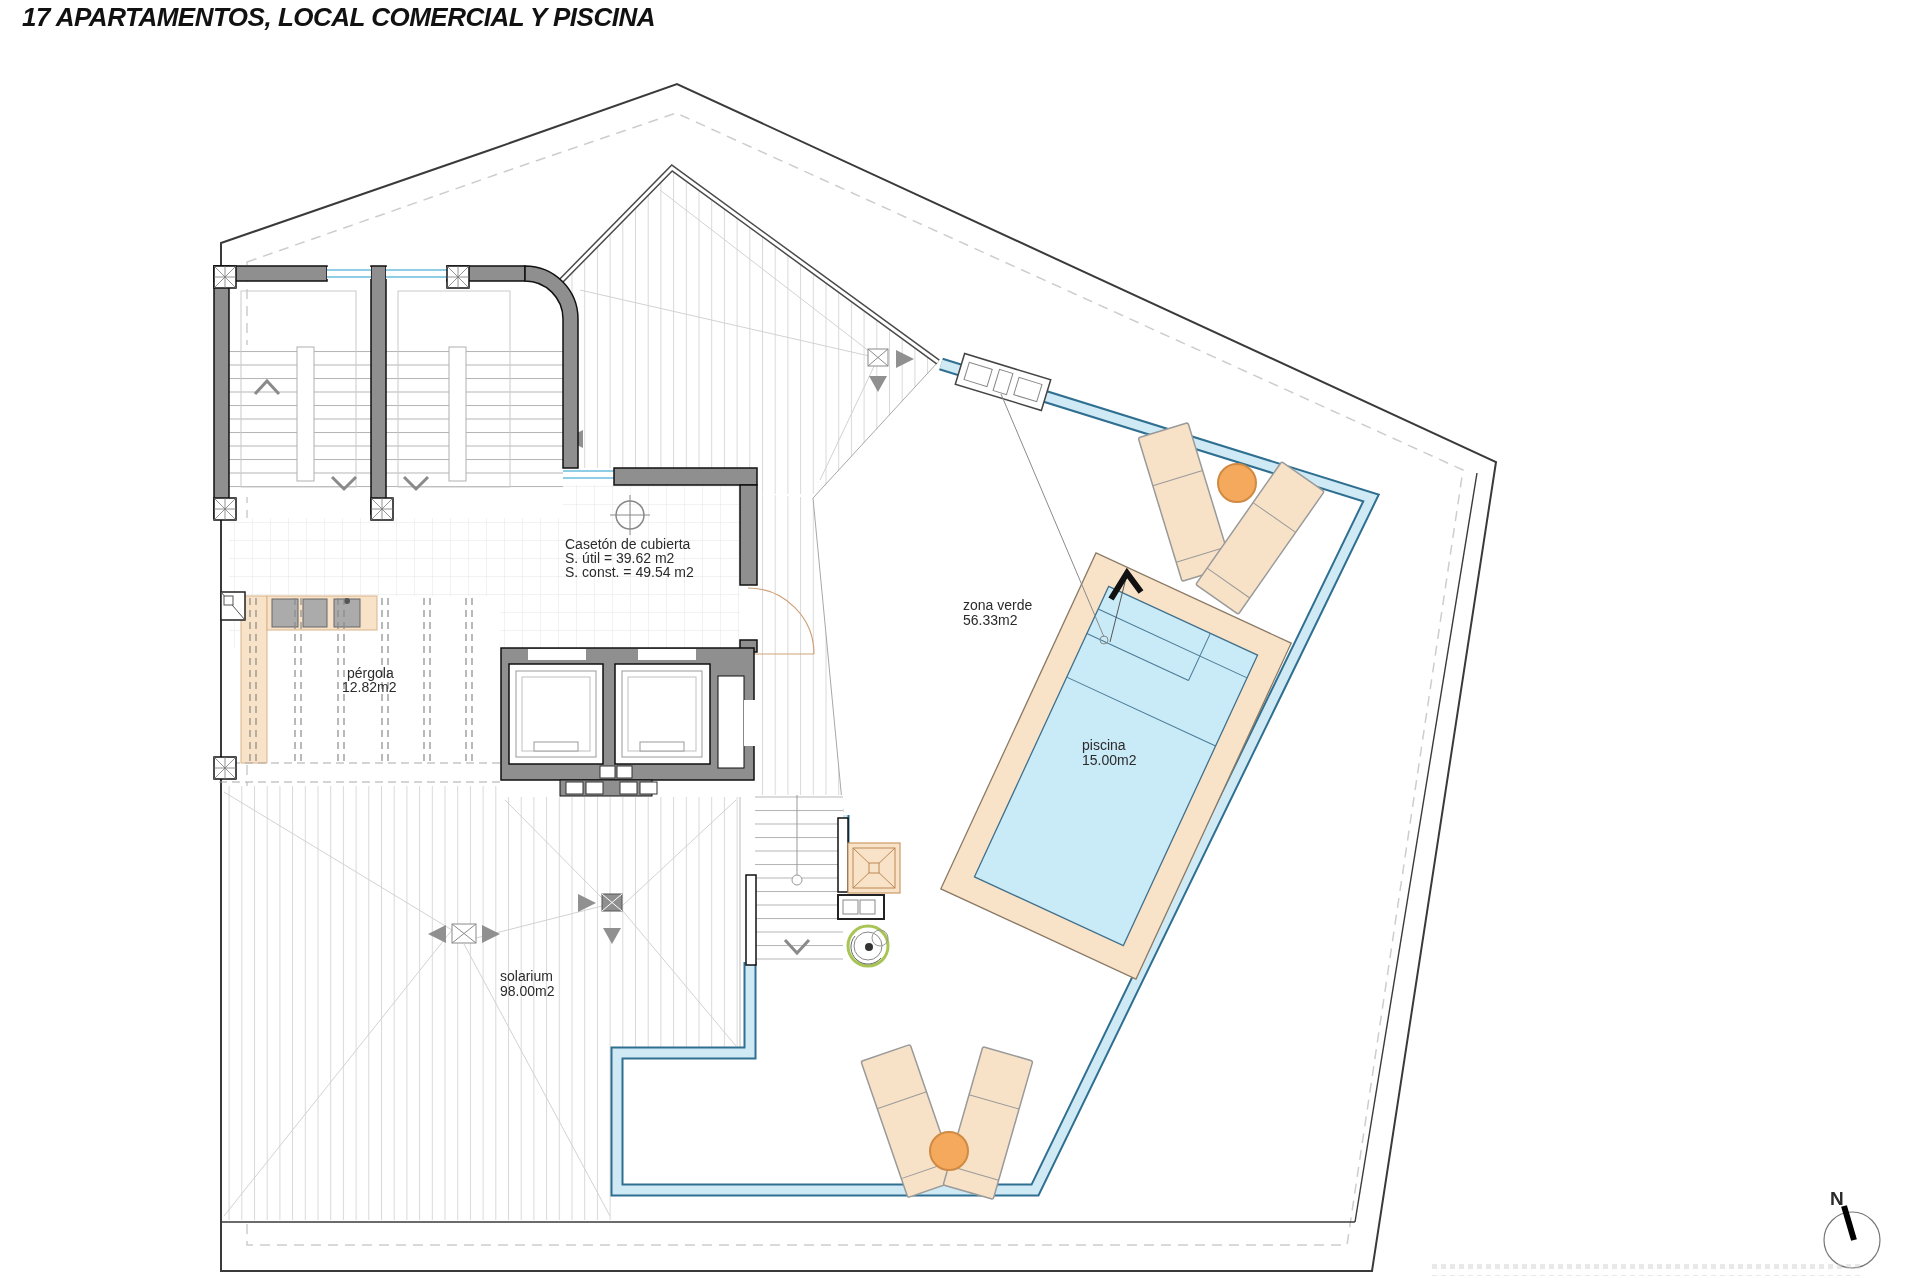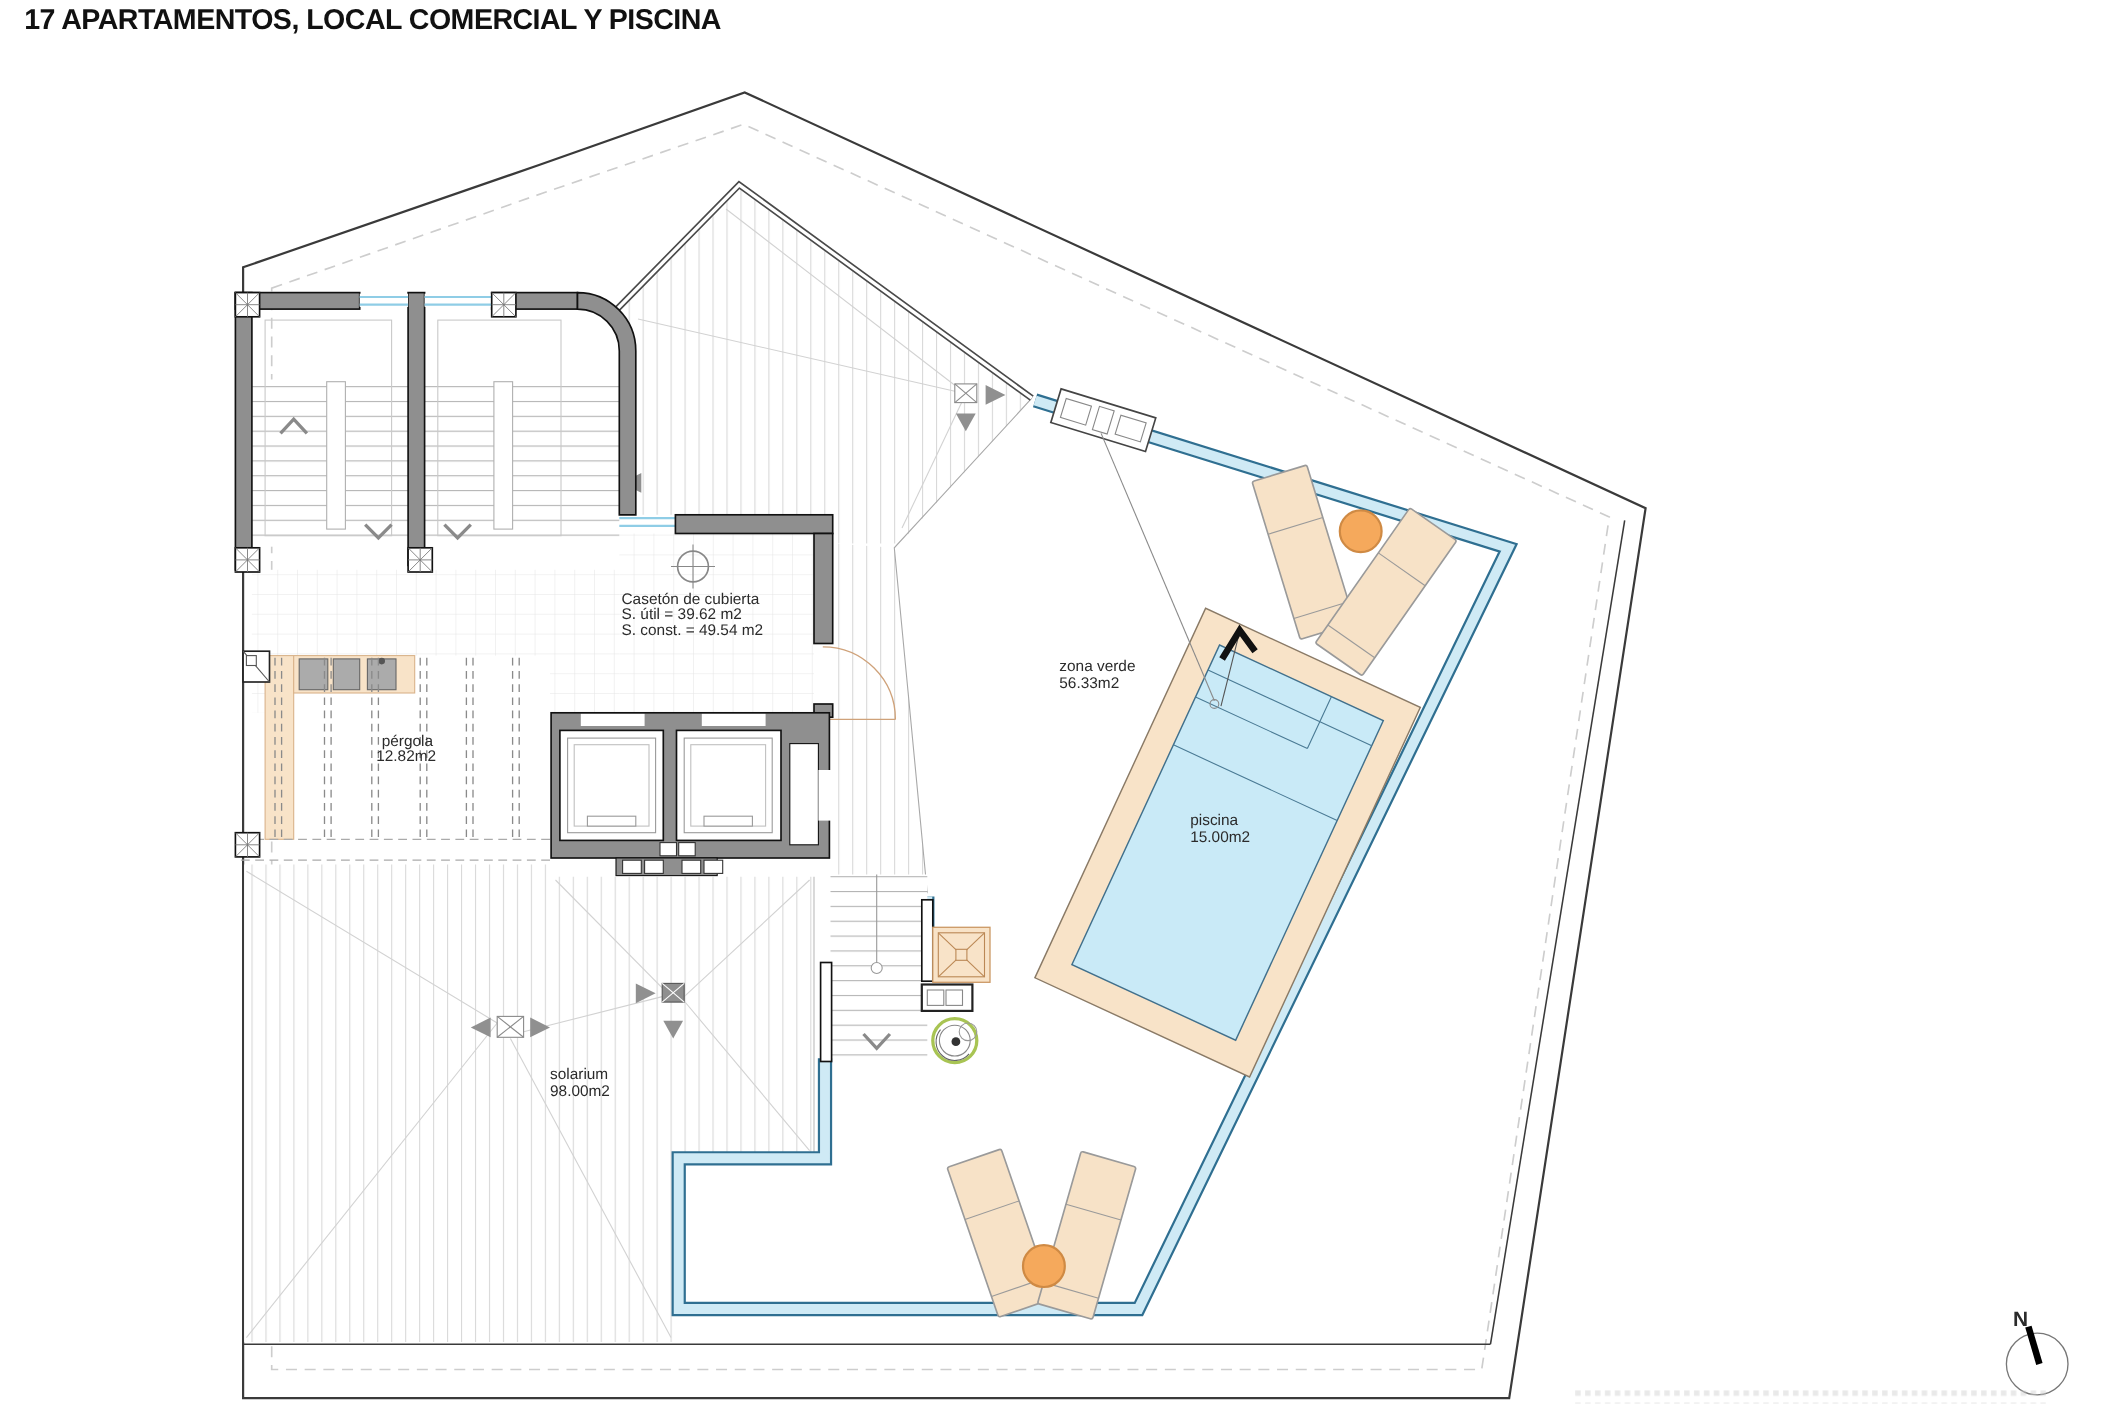--- a/index.html
+++ b/index.html
@@ -1,19 +1,19 @@
 <!DOCTYPE html>
 <html><head>
 <meta charset="utf-8">
 <style>
   html,body{margin:0;padding:0;background:#ffffff;}
   #stage{position:relative;width:1920px;height:1280px;background:#fff;overflow:hidden;
          font-family:"Liberation Sans",sans-serif;}
   #plan-title{position:absolute;left:22px;top:2px;font-size:26px;font-weight:bold;
-              letter-spacing:-0.5px;color:#111;white-space:nowrap;}
+              letter-spacing:-0.5px;color:#111;white-space:nowrap;font-style:italic;}
   svg{position:absolute;left:0;top:0;}
   svg text{font-family:"Liberation Sans",sans-serif;fill:#2b2b2b;}
 </style>
 </head>
 <body>
 
 <div id="stage">
   <div id="plan-title">17 APARTAMENTOS, LOCAL COMERCIAL Y PISCINA</div>
 
   <svg width="1920" height="1280" viewBox="0 0 1920 1280">

